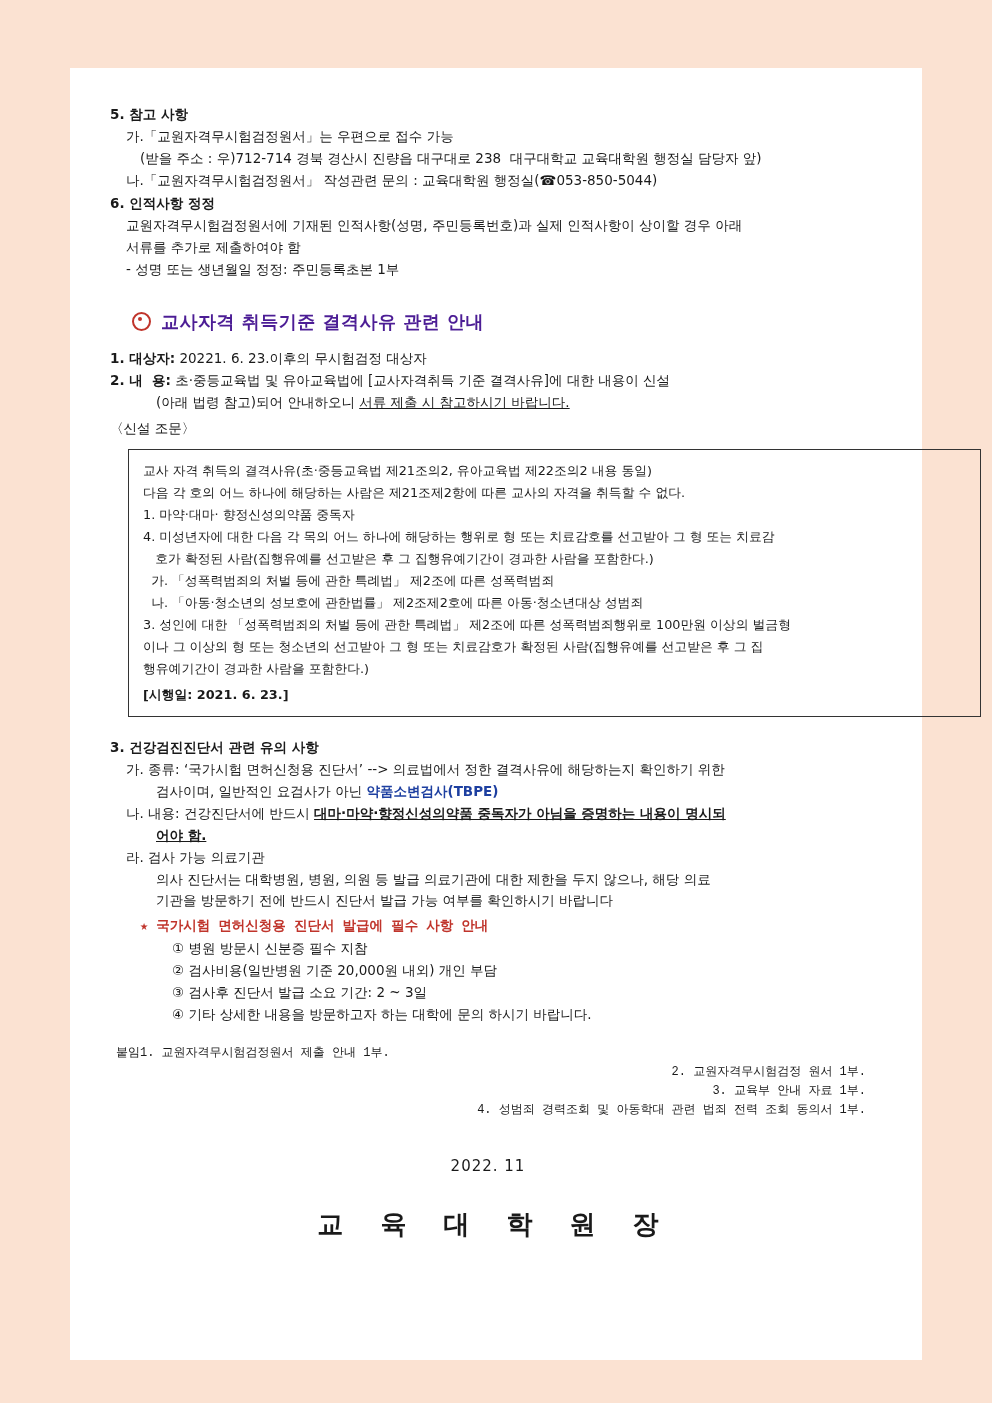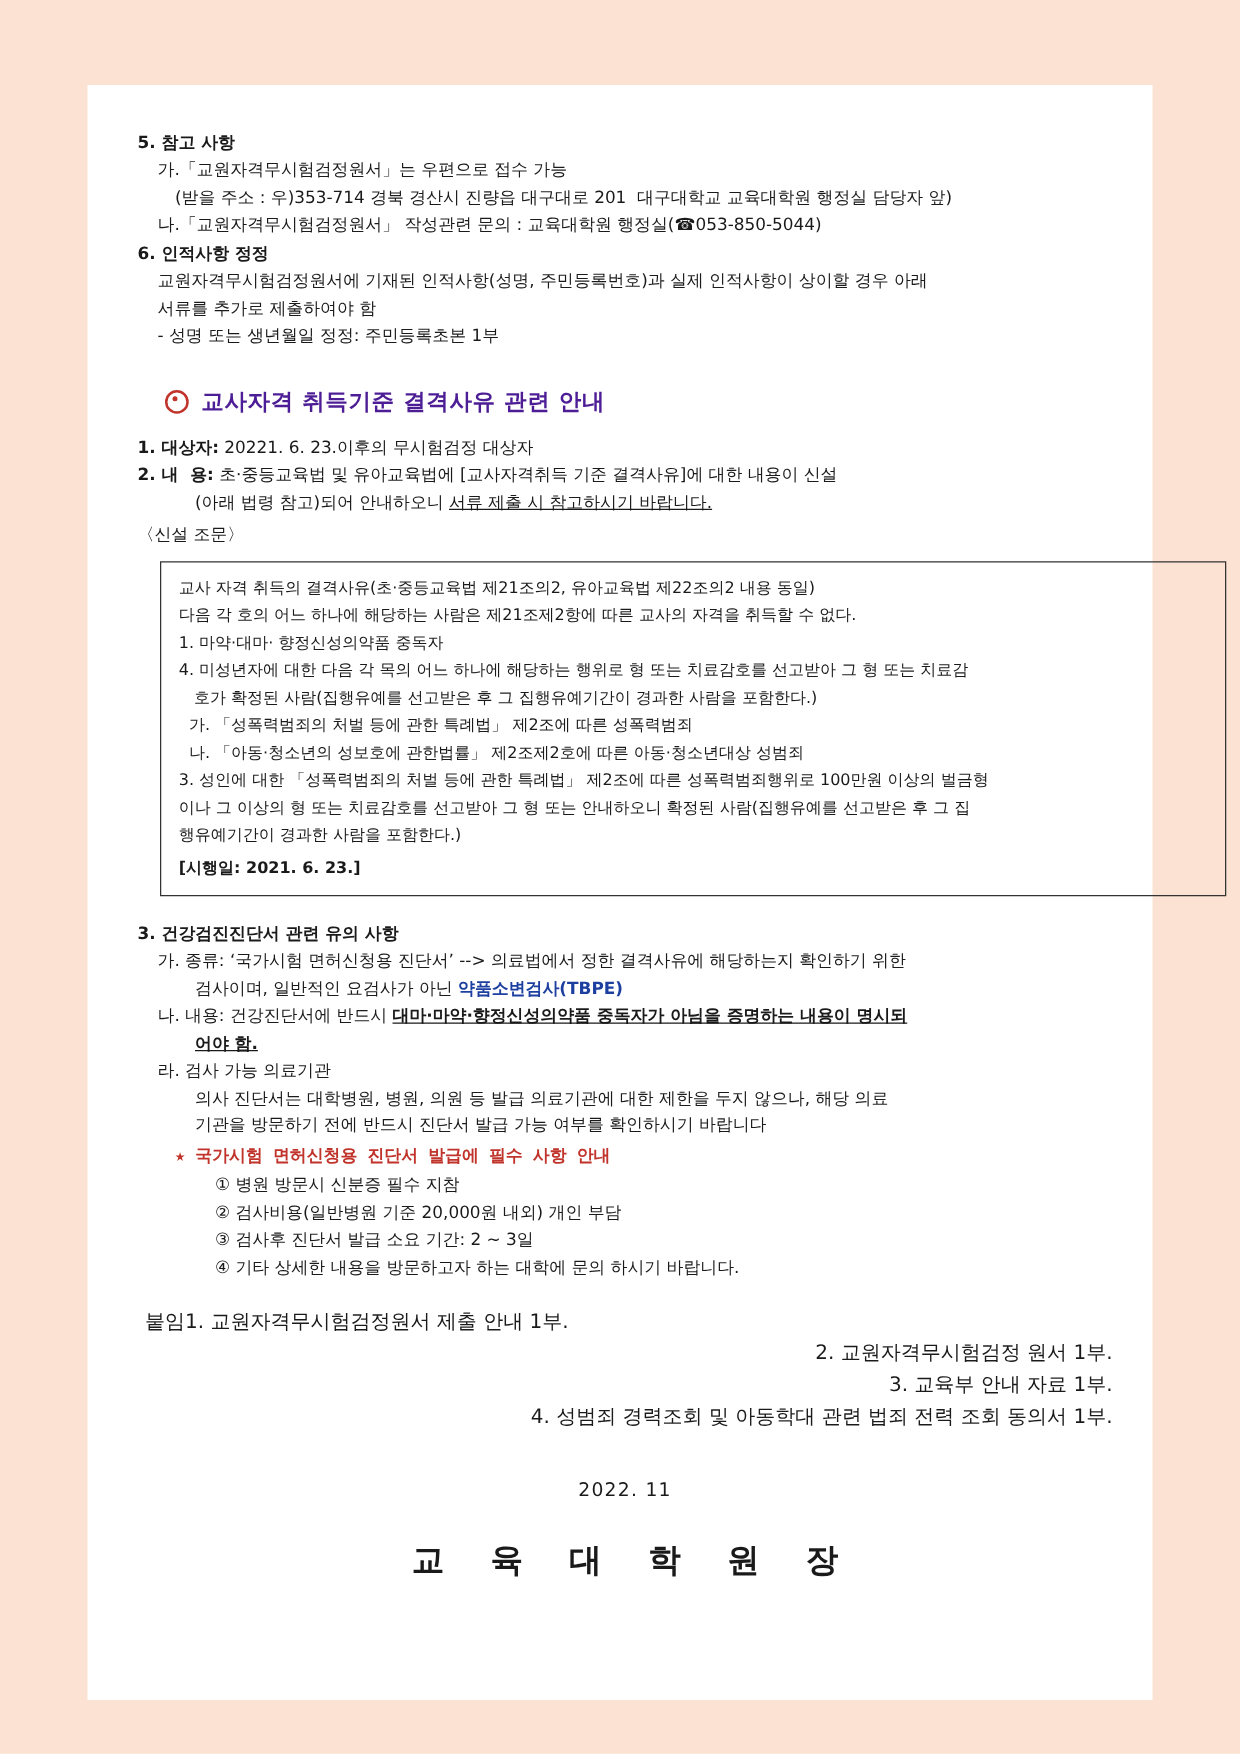--- a/index.html
+++ b/index.html
@@ -13,21 +13,21 @@
     font-family: "DejaVu Sans", "Liberation Sans", sans-serif;
   }
   .page {
     position: absolute;
     left: 70px;
     top: 68px;
     width: 852px;
     height: 1292px;
     background: #ffffff;
     box-sizing: border-box;
-    padding: 34px 32px 20px 40px;
+    padding: 34px 56px 20px 40px;
   }
   .doc {
     font-size: 13.5px;
     color: #1a1a1a;
     line-height: 1.62;
   }
   .ln { white-space: pre-wrap; }
   .b { font-weight: bold; }
   .redb { color: #c0342b; font-weight: bold; }
   .blue { color: #1d3fa0; font-weight: bold; }
@@ -82,23 +82,24 @@
     padding: 10px 12px 10px 14px;
     width: 853px;
     box-sizing: border-box;
     font-size: 12.8px;
     line-height: 1.72;
   }
   .law-box .ln { margin: 0; }
   .gap-md { height: 18px; }
 
   .attach {
-    font-size: 16px;
+    font-size: 12px;
     line-height: 1.6;
     padding-left: 6px;
+    font-family: Liberation Mono, monospace;
   }
   .attach .sub { padding-left: 14px; text-align: right; }
 
   .date-line {
     text-align: center;
     font-size: 15px;
     margin-top: 34px;
     letter-spacing: 1px;
   }
   .signature {
@@ -111,21 +112,21 @@
   }
 </style>
 </head>
 <body>
 
 <div class="page">
   <div class="doc">
 
     <div class="sec-head">5. 참고 사항</div>
     <div class="ln indent1">가.「교원자격무시험검정원서」는 우편으로 접수 가능</div>
-    <div class="ln indent2">(받을 주소 : 우)353-714 경북 경산시 진량읍 대구대로 201  대구대학교 교육대학원 행정실 담당자 앞)</div>
+    <div class="ln indent2">(받을 주소 : 우)712-714 경북 경산시 진량읍 대구대로 238  대구대학교 교육대학원 행정실 담당자 앞)</div>
     <div class="ln indent1">나.「교원자격무시험검정원서」 작성관련 문의 : 교육대학원 행정실(☎053-850-5044)</div>
 
     <div class="sec-head">6. 인적사항 정정</div>
     <div class="ln indent1">교원자격무시험검정원서에 기재된 인적사항(성명, 주민등록번호)과 실제 인적사항이 상이할 경우 아래</div>
     <div class="ln indent1">서류를 추가로 제출하여야 함</div>
     <div class="ln indent1">- 성명 또는 생년월일 정정: 주민등록초본 1부</div>
 
     <div class="title-row">
       <span class="bullet-circle"></span>
       <span class="title-text">교사자격 취득기준 결격사유 관련 안내</span>
@@ -140,21 +141,21 @@
 
     <div class="law-box">
       <div class="ln">교사 자격 취득의 결격사유(초·중등교육법 제21조의2, 유아교육법 제22조의2 내용 동일)</div>
       <div class="ln">다음 각 호의 어느 하나에 해당하는 사람은 제21조제2항에 따른 교사의 자격을 취득할 수 없다.</div>
       <div class="ln">1. 마약·대마· 향정신성의약품 중독자</div>
       <div class="ln">4. 미성년자에 대한 다음 각 목의 어느 하나에 해당하는 행위로 형 또는 치료감호를 선고받아 그 형 또는 치료감</div>
       <div class="ln">   호가 확정된 사람(집행유예를 선고받은 후 그 집행유예기간이 경과한 사람을 포함한다.)</div>
       <div class="ln">  가. 「성폭력범죄의 처벌 등에 관한 특례법」 제2조에 따른 성폭력범죄</div>
       <div class="ln">  나. 「아동·청소년의 성보호에 관한법률」 제2조제2호에 따른 아동·청소년대상 성범죄</div>
       <div class="ln">3. 성인에 대한 「성폭력범죄의 처벌 등에 관한 특례법」 제2조에 따른 성폭력범죄행위로 100만원 이상의 벌금형</div>
-      <div class="ln">이나 그 이상의 형 또는 치료감호를 선고받아 그 형 또는 안내하오니 확정된 사람(집행유예를 선고받은 후 그 집</div>
+      <div class="ln">이나 그 이상의 형 또는 청소년의 선고받아 그 형 또는 치료감호가 확정된 사람(집행유예를 선고받은 후 그 집</div>
       <div class="ln">행유예기간이 경과한 사람을 포함한다.)</div>
       <div class="ln b" style="margin-top:4px;">[시행일: 2021. 6. 23.]</div>
     </div>
 
     <div class="gap-md"></div>
 
     <div class="sec-head">3. 건강검진진단서 관련 유의 사항</div>
 
     <div class="ln indent1"><span>가. 종류:</span><span> ‘국가시험 면허신청용 진단서’ --&gt; 의료법에서 정한 결격사유에 해당하는지 확인하기 위한</span></div>
     <div class="ln indent3"><span>검사이며, 일반적인 요검사가 아닌 </span><span class="blue">약품소변검사(TBPE)</span></div>

